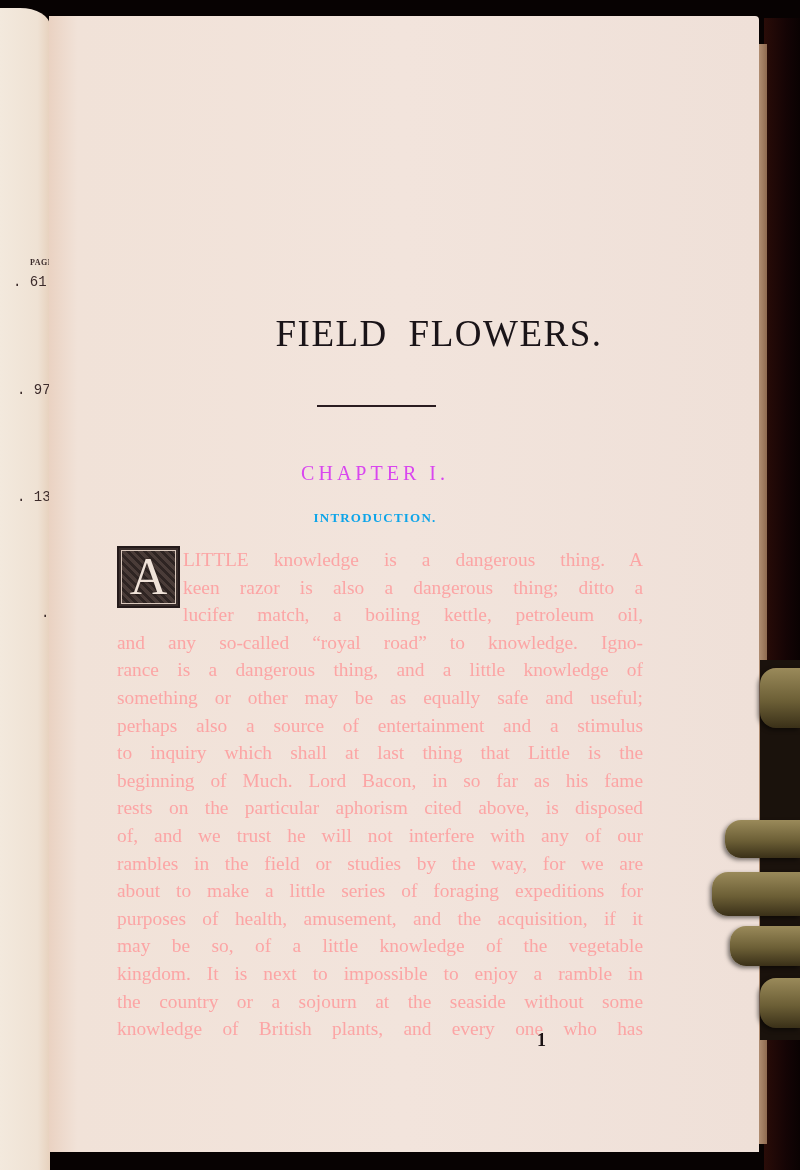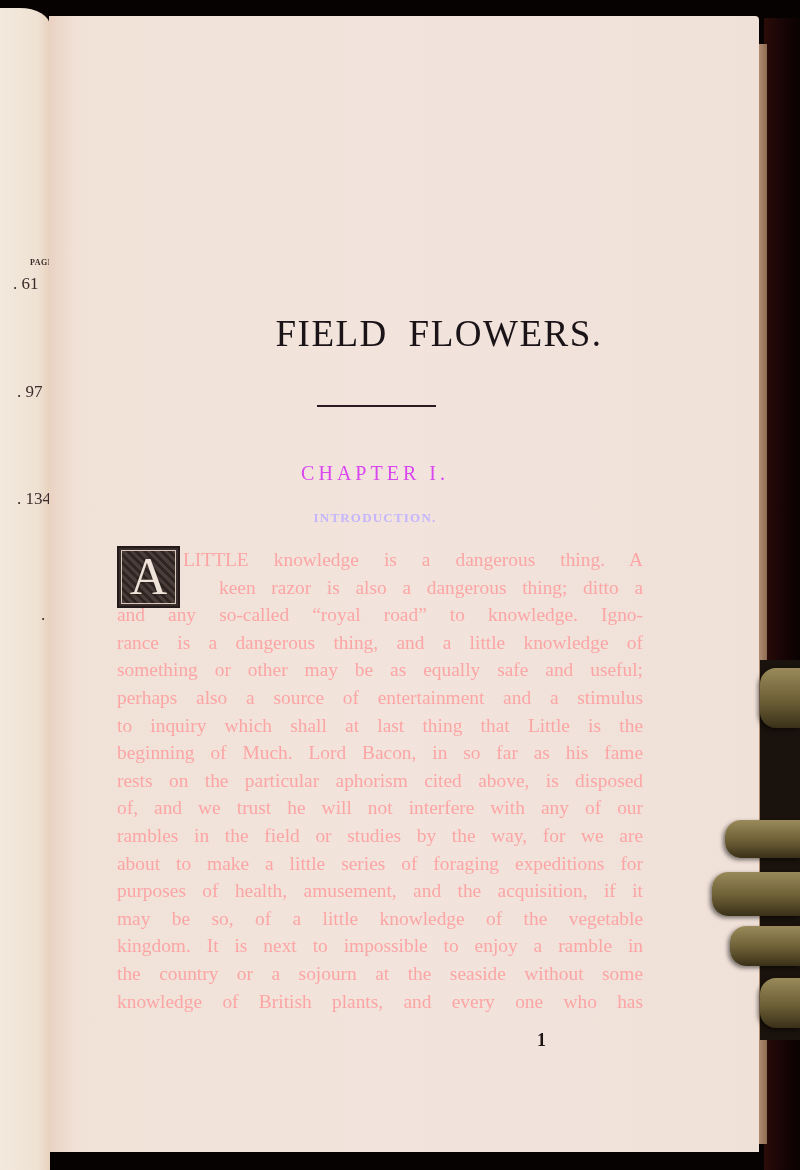--- a/index.html
+++ b/index.html
@@ -4,31 +4,31 @@
 <style>
   html, body { margin:0; padding:0; }
   body { width:800px; height:1170px; background:#080303; position:relative; overflow:hidden; font-family:"DejaVu Serif", serif; }
   .backdrop { position:absolute; inset:0; background:#070202; }
   .spine-right { position:absolute; left:764px; top:18px; width:36px; height:1152px; background:linear-gradient(90deg,#2a0c08,#150405 60%,#0a0202); }
   .edge-right { position:absolute; left:757px; top:44px; width:10px; height:1100px; background:linear-gradient(90deg,#b8967a,#8f6a50); }
   .left-page { position:absolute; left:0; top:8px; width:50px; height:1162px; background:linear-gradient(90deg,#f3e9dd,#efe2d4 75%,#e7d1bd); border-top-right-radius:30px 18px; }
   .right-page { position:absolute; left:49px; top:16px; width:710px; height:1136px; background:linear-gradient(90deg,#ead2c2 0%,#f1e2d8 4%,#f2e4dc 50%,#efe0d8 100%); border-top-right-radius:4px; }
   .toc-nums { position:absolute; left:0; top:0; width:44px; }
   .toc-nums .pg-label { position:absolute; left:30px; top:250px; font-size:8px; letter-spacing:0.5px; color:#3a2a2a; font-family:"Liberation Serif", serif; font-weight:bold; }
-  .toc-nums .num { position:absolute; font-size:17px; color:#3c2b2b; font-family:Liberation Serif, serif; white-space:nowrap; }
+  .toc-nums .num { position:absolute; font-size:14px; color:#3c2b2b; font-family:Liberation Mono, monospace; white-space:nowrap; }
   .title { position:absolute; left:0; width:800px; top:312px; text-align:center; font-family:"Liberation Serif", serif; font-size:37px; letter-spacing:1.5px; color:#1a1418; font-weight:normal; word-spacing:10px;padding-left:39px; }
   .rule { position:absolute; left:317px; top:405px; width:119px; height:2px; background:#2a1c20; }
   .chapter { position:absolute; left:0; width:750px; top:462px; text-align:center; font-family:"Liberation Serif", serif; font-size:20px; letter-spacing:4px; color:#d946ef; }
-  .subhead { position:absolute; left:0; width:750px; top:510px; text-align:center; font-family:"Liberation Serif", serif; font-size:13px; letter-spacing:1.2px; font-weight:bold; color:#c4b5fd; }
+  .subhead { position:absolute; left:0; width:750px; top:510px; text-align:center; font-family:"Liberation Serif", serif; font-size:13px; letter-spacing:1.2px; font-weight:bold; color:#0ea5e9; }
   .dropcap { position:absolute; left:117px; top:546px; width:63px; height:62px; background:#3a2e2c; border:2px solid #241a1a; box-sizing:border-box; display:flex; align-items:center; justify-content:center; }
   .dropcap-inner { width:53px; height:52px; border:1px solid #d9c8bc; background:repeating-linear-gradient(45deg,#4a3c38 0 3px,#2e2422 3px 6px); display:flex; align-items:center; justify-content:center; }
   .dropcap-letter { font-family:"Liberation Serif", serif; font-size:52px; color:#efe2d8; line-height:1; text-shadow:0 0 2px #1a1210; }
   .body-text { position:absolute; left:117px; top:546px; width:526px; font-family:"Liberation Serif", serif; font-size:19.4px; line-height:27.6px; color:#fca5a5; }
   .line { display:block; white-space:nowrap; text-align:justify; text-align-last:justify; height:27.6px; }
-  .line.indent { padding-left:102px; }
+  .line.indent { padding-left:66px; }
   .line.first { padding-left:66px; }
   .sig { position:absolute; left:537px; top:1030px; font-family:"Liberation Serif", serif; font-size:18px; font-weight:bold; color:#1b1214; }
   .clasp { position:absolute; left:715px; top:660px; width:85px; height:380px; }
   .clasp .bar { position:absolute; right:0; background:linear-gradient(180deg,#9a8a5a,#6c5f36 55%,#3a3018); border-radius:16px 0 0 16px; box-shadow:-2px 2px 4px rgba(0,0,0,0.5); }
   .clasp .dark { position:absolute; right:0; background:#1a120c; }
 </style>
 </head>
 <body>
 
 <div class="backdrop"></div>
@@ -54,20 +54,21 @@
 
 <div class="dropcap">
   <div class="dropcap-inner">
     <span class="dropcap-letter">A</span>
   </div>
 </div>
 
 <div class="body-text">
   <span class="line first">LITTLE knowledge is a dangerous thing.  A</span>
   <span class="line indent">keen razor is also a dangerous thing;  ditto a</span>
+  <span class="line indent">lucifer match, a boiling kettle, petroleum oil,</span>
   <span class="line">and any so-called “royal road” to knowledge.  Igno-</span>
   <span class="line">rance is a dangerous thing, and a little knowledge of</span>
   <span class="line">something or other may be as equally safe and useful;</span>
   <span class="line">perhaps also a source of entertainment and a stimulus</span>
   <span class="line">to inquiry which shall at last thing that Little is the</span>
   <span class="line">beginning of Much.  Lord Bacon, in so far as his fame</span>
   <span class="line">rests on the particular aphorism cited above, is disposed</span>
   <span class="line">of, and we trust he will not interfere with any of our</span>
   <span class="line">rambles in the field or studies by the way, for we are</span>
   <span class="line">about to make a little series of foraging expeditions for</span>

